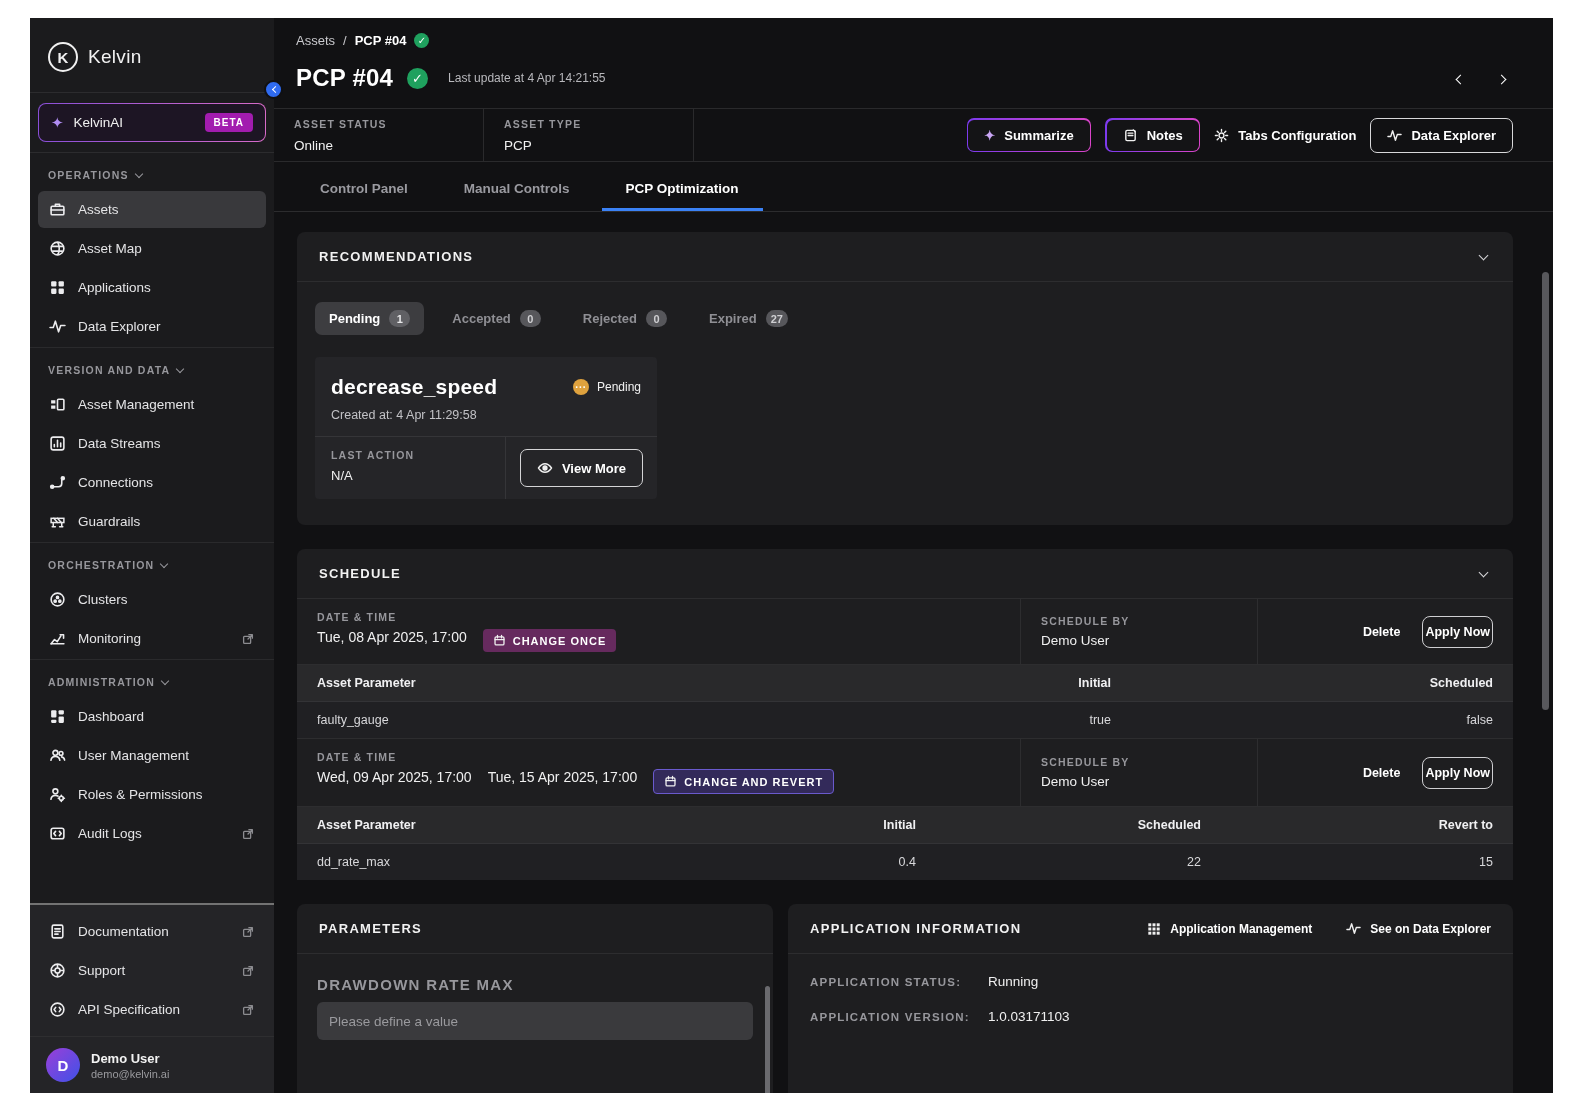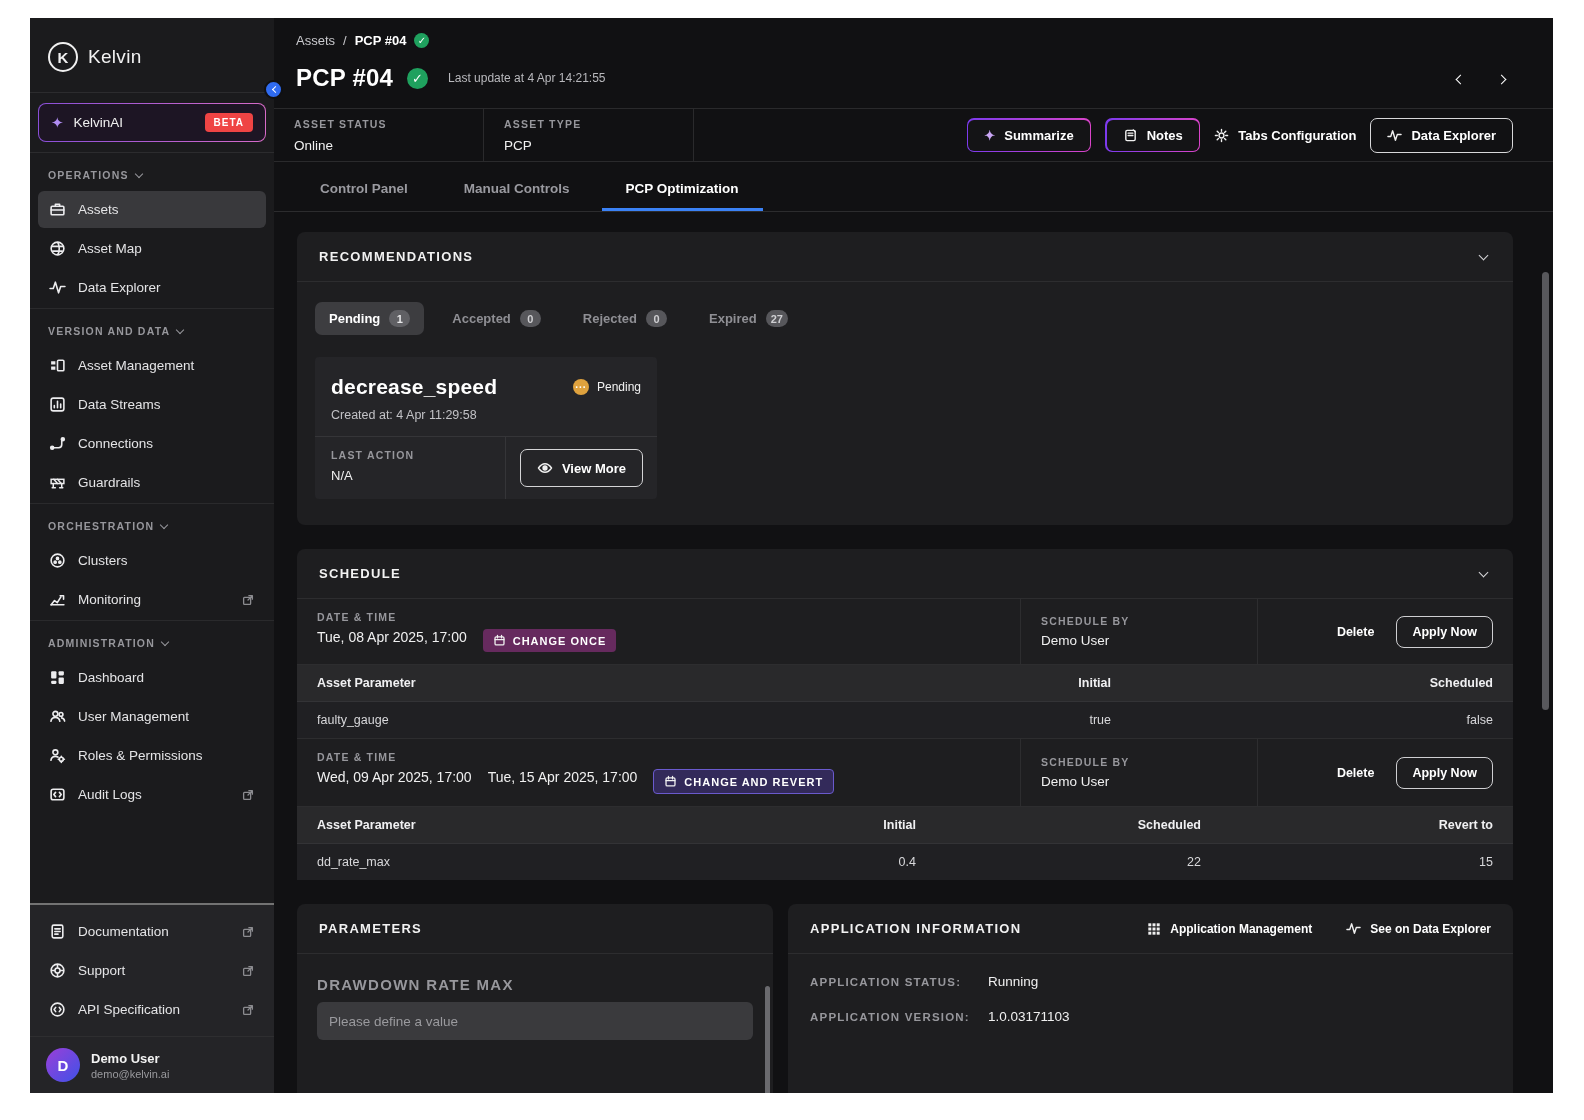--- a/index.html
+++ b/index.html
@@ -8,21 +8,21 @@
 
   
   .sidebar { width:244px; min-width:244px; background:#1b1b1d; display:flex; flex-direction:column; position:relative; }
   .logo-row { display:flex; align-items:center; gap:10px; padding:24px 18px 20px; border-bottom:1px solid #2c2c2e; }
   .logo-circ { width:30px; height:30px; border-radius:50%; border:2px solid #f0f0f0; color:#f0f0f0; display:flex; align-items:center; justify-content:center; font-weight:700; font-size:15px; }
   .logo-text { color:#f2f2f2; font-size:19px; font-weight:400; letter-spacing:.3px; }
   .ai-wrap { margin:10px 8px; padding:1px; border-radius:8px; background:linear-gradient(90deg,#8a4fd8,#d76bc8); }
   .ai-inner { background:#1d1524; border-radius:7px; display:flex; align-items:center; gap:10px; padding:9px 12px; }
   .ai-inner .spark { color:#b08df2; font-size:15px; }
   .ai-label { color:#f0f0f0; font-size:13.5px; flex:1; }
-  .beta { background:#ef4444; color:#fff; font-size:10px; font-weight:700; letter-spacing:1px; padding:4px 9px; border-radius:4px; }
+  .beta { background:#a21caf; color:#fff; font-size:10px; font-weight:700; letter-spacing:1px; padding:4px 9px; border-radius:4px; }
   .nav { flex:1; overflow:hidden; border-top:1px solid #2c2c2e; }
   .sec-label { display:flex; align-items:center; gap:7px; color:#97979c; font-size:10.5px; font-weight:700; letter-spacing:1.2px; padding:16px 18px 8px; }
   .sec { border-top:1px solid #2a2a2c; }
   .sec:first-child { border-top:none; }
   .item { display:flex; align-items:center; gap:12px; margin:2px 8px; padding:10px 11px; border-radius:6px; color:#e4e4e6; font-size:13.5px; cursor:pointer; }
   .item.active { background:#39393c; }
   .item .ic { width:17px; height:17px; display:flex; align-items:center; justify-content:center; color:#ececee; }
   .item .lbl { flex:1; }
   .ext { color:#8c8c90; width:14px; height:14px; }
   .chv { display:inline-block; width:6px; height:6px; border-right:1.6px solid #97979c; border-bottom:1.6px solid #97979c; transform:rotate(45deg); margin-top:-3px; }
@@ -97,21 +97,21 @@
   .sched-entry { display:grid; grid-template-columns:1fr 238px 255px; border-bottom:1px solid #2d2d2f; }
   .se-cell { padding:12px 20px; display:flex; flex-direction:column; justify-content:center; gap:6px; }
   .se-cell.mid { border-left:1px solid #2d2d2f; border-right:1px solid #2d2d2f; }
   .se-dt { display:flex; align-items:flex-start; gap:16px; }
   .se-date { color:#f0f0f0; font-size:14px; }
   .badge { display:inline-flex; align-items:center; gap:7px; color:#fff; font-size:11px; font-weight:700; letter-spacing:1px; padding:5px 10px; border-radius:4px; }
   .badge.once { background:#662a5e; }
   .badge.revert { background:#332a5a; border:1px solid #6a5acd; }
   .se-actions { display:flex; align-items:center; justify-content:flex-end; gap:22px; padding:12px 20px; }
   .del-btn { background:none; border:none; color:#fff; font-size:12.5px; font-weight:700; cursor:pointer; }
-  .apply-btn { background:none; border:1px solid #cfcfd2; border-radius:8px; color:#fff; font-size:12.5px; font-weight:700; padding:8px 15px; cursor:pointer; }
+  .apply-btn { background:none; border:1px solid #cfcfd2; border-radius:8px; color:#fff; font-size:12.5px; font-weight:700; padding:8px 2px; cursor:pointer; }
   .ptable-head { display:grid; background:#29292b; border-bottom:1px solid #333336; }
   .ptable-row { display:grid; background:#202023; border-bottom:1px solid #2d2d2f; }
   .ptable-head.c3, .ptable-row.c3 { grid-template-columns:1fr 400px 382px; }
   .ptable-head.c4, .ptable-row.c4 { grid-template-columns:1fr 280px 285px 292px; }
   .pt-cell { padding:11px 20px; font-size:12.5px; color:#d8d8db; }
   .ptable-head .pt-cell { color:#f0f0f2; font-weight:700; }
   .pt-cell.num { text-align:right; }
   .sched-card .ptable-row:last-child { border-bottom:none; }
 
   
@@ -171,20 +171,31 @@
           <span class="lbl">Assets</span>
         </div>
         <div class="item">
           <span class="ic">
               <svg width="17" height="17" viewBox="0 0 16 16" fill="none" stroke="currentColor" stroke-width="1.5">
                 <circle cx="8" cy="8" r="6"></circle>
                 <path d="M2.5 6h11M3 10.5h10M8 2c2.2 2.6 2.2 9.4 0 12"></path>
               </svg>
             </span>
           <span class="lbl">Asset Map</span>
+        </div>
+        <div class="item">
+          <span class="ic">
+              <svg width="17" height="17" viewBox="0 0 16 16" fill="currentColor">
+                <rect x="2" y="2" width="5" height="5" rx="1"></rect>
+                <rect x="9" y="2" width="5" height="5" rx="1"></rect>
+                <rect x="2" y="9" width="5" height="5" rx="1"></rect>
+                <rect x="9" y="9" width="5" height="5" rx="1"></rect>
+              </svg>
+            </span>
+          <span class="lbl">Applications</span>
         </div>
         <div class="item">
           <span class="ic">
               <svg width="17" height="17" viewBox="0 0 16 16" fill="none" stroke="currentColor" stroke-width="1.5" stroke-linecap="round" stroke-linejoin="round">
                 <path d="M1 9h3l2-6 3 10 2-6h4"></path>
               </svg>
             </span>
           <span class="lbl">Data Explorer</span>
         </div>
       </div>

